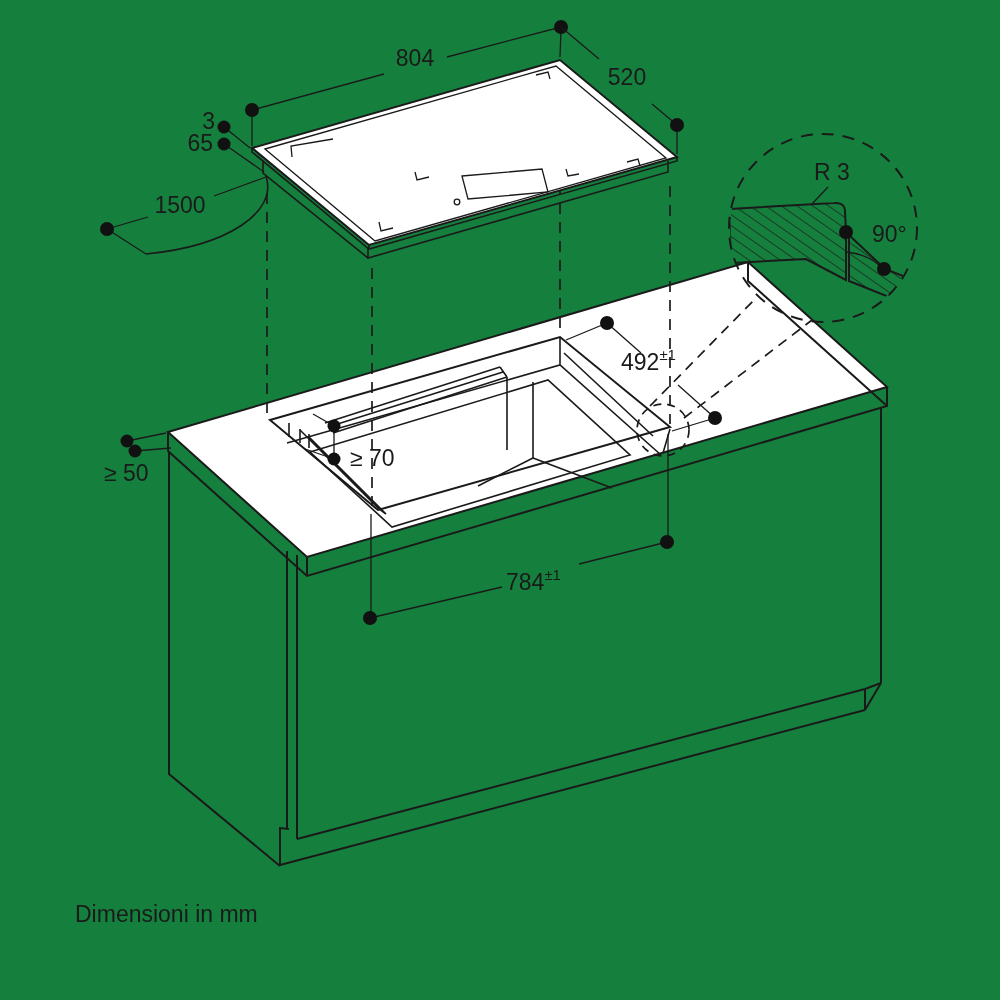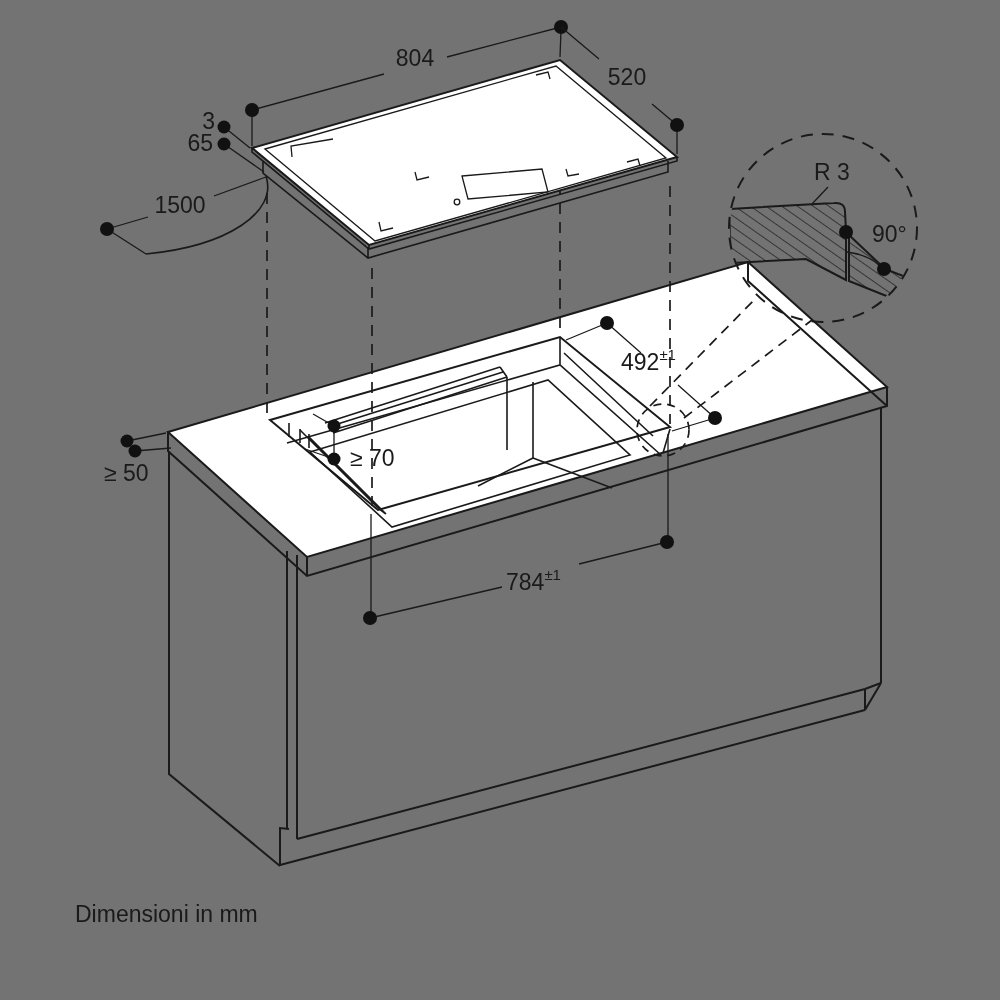--- a/index.html
+++ b/index.html
@@ -1,16 +1,16 @@
 <!DOCTYPE html>
 <html><head>
 <meta charset="utf-8">
 <style>
   html,body{margin:0;padding:0;background:#ffffff;}
-  .page{width:1000px;height:1000px;background:#737373;position:relative;overflow:hidden;}
+  .page{width:1000px;height:1000px;background:#15803d;position:relative;overflow:hidden;}
   svg{display:block;}
   text{font-family:"Liberation Sans","DejaVu Sans",sans-serif;fill:#1a1a1a;}
   .dim-text{font-size:23px;}
   .sup{font-size:15px;}
   .caption{font-size:23px;}
   .ln{stroke:#1a1a1a;fill:none;}
   .main{stroke-width:2;}
   .thin{stroke-width:1.3;}
   .med{stroke-width:1.6;}
   .dash{stroke-width:1.7;stroke-dasharray:11 8;}

